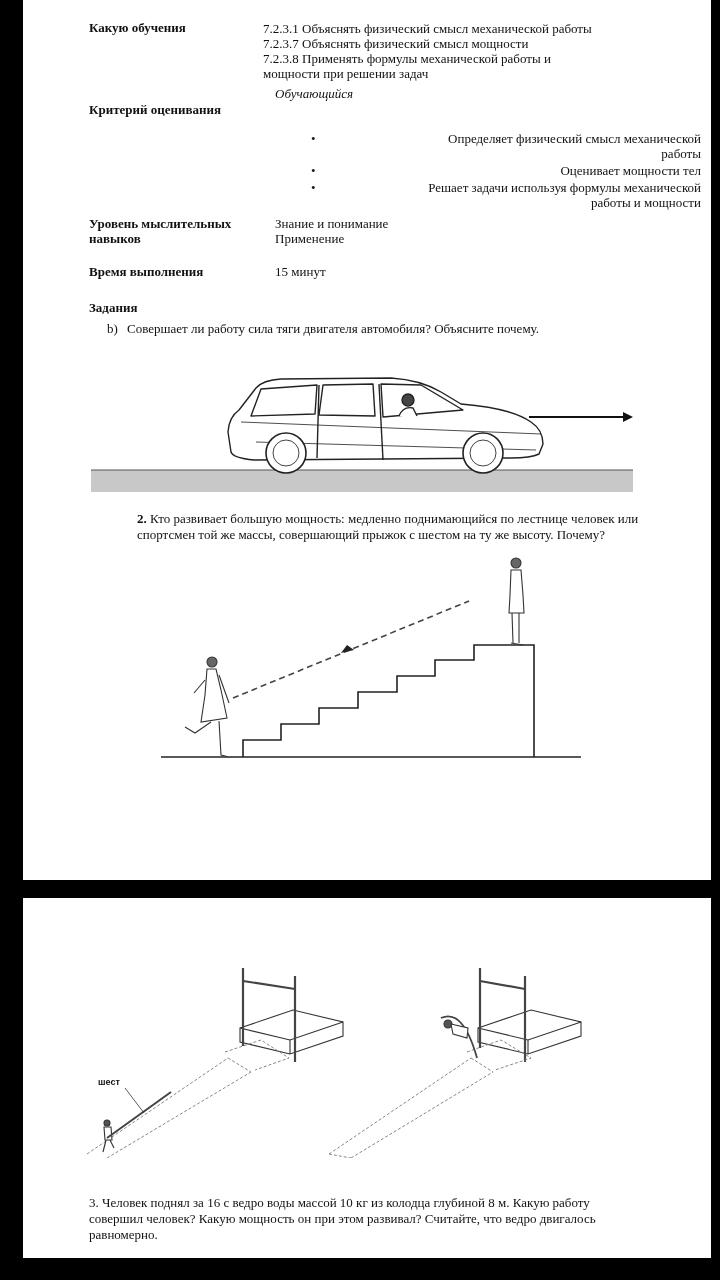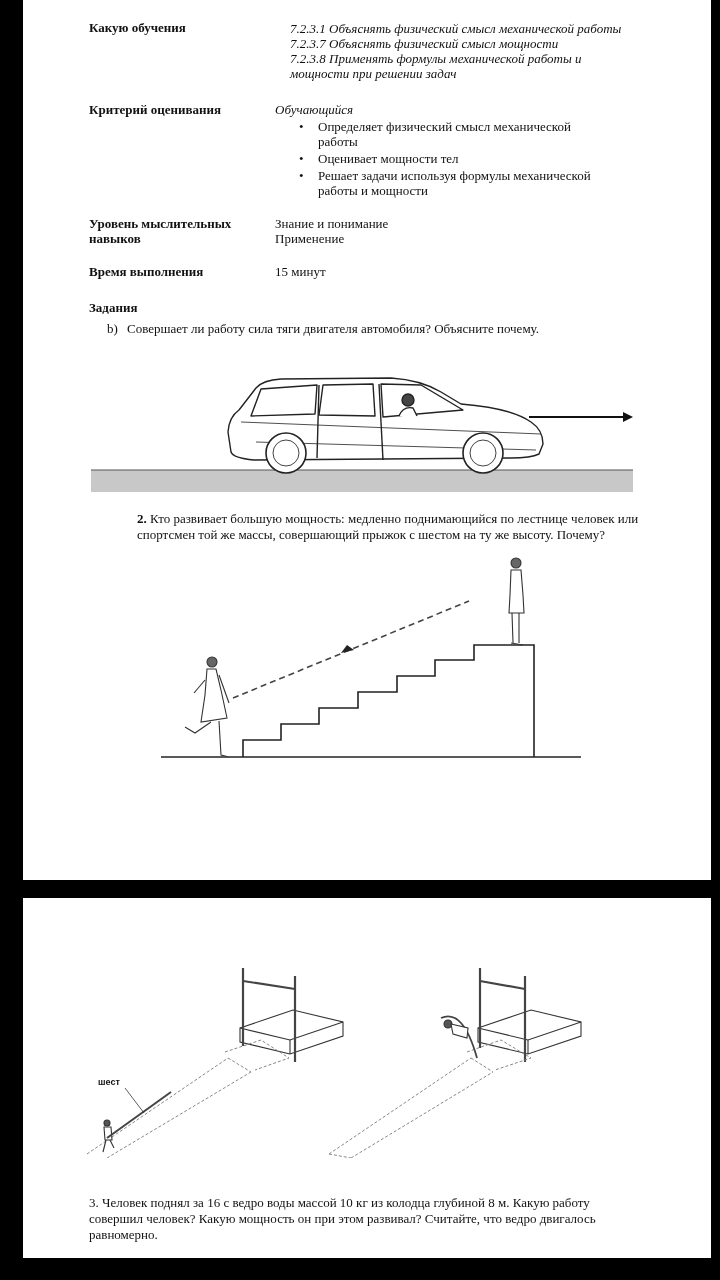--- a/index.html
+++ b/index.html
@@ -5,43 +5,43 @@
   html, body { margin:0; padding:0; }
   body { width:720px; height:1280px; background:#000; position:relative; overflow:hidden;
          font-family:"Liberation Serif","DejaVu Serif",serif; color:#111; }
   .page { position:absolute; left:23px; width:688px; background:#fff; }
   #page1 { top:0; height:880px; }
   #page2 { top:898px; height:360px; }
   .abs { position:absolute; }
   .label { font-weight:bold; font-size:13px; line-height:15px; }
   .val { font-size:13px; line-height:15px; }
   .italic { font-style:italic; }
-  ul.bullets { margin:0; padding:0; list-style:none; }
+  ul.bullets { margin:12px; padding:0; list-style:none;text-align:right; }
   ul.bullets li { position:relative; padding-left:19px; font-size:13px; line-height:15px; }
   ul.bullets li::before { content:"\2022"; position:absolute; left:0; top:0; font-size:13px; }
   .task-text { font-size:13px; line-height:16px; }
   .sub { font-size:13px; line-height:15px; padding-left:18px; }
   .sub span.m { display:inline-block; width:20px; }
   svg { position:absolute; }
 </style>
 </head>
 <body>
 
 <div class="page" id="page1">
 
   <div class="abs label" style="left:66px; top:20px;">Какую обучения</div>
-  <div class="abs val" style="left:267px; top:21px; width:420px;font-style:italic;">
+  <div class="abs val" style="left:240px; top:21px; width:420px;">
     <div>7.2.3.1 Объяснять физический смысл механической работы</div>
     <div>7.2.3.7 Объяснять физический смысл мощности</div>
     <div>7.2.3.8 Применять формулы механической работы и</div>
     <div>мощности при решении задач</div>
   </div>
 
   <div class="abs label" style="left:66px; top:102px;">Критерий оценивания</div>
-  <div class="abs val italic" style="left:252px; top:102px;">Обучающийся</div>
+  <div class="abs val italic" style="left:252px; top:86px;">Обучающийся</div>
   <ul class="bullets abs" style="left:276px; top:119px; width:390px;">
     <li><span>Определяет физический смысл механической</span><br><span>работы</span></li>
     <li style="margin-top:2px;"><span>Оценивает мощности тел</span></li>
     <li style="margin-top:2px;"><span>Решает задачи используя формулы механической</span><br><span>работы и мощности</span></li>
   </ul>
 
   <div class="abs label" style="left:66px; top:216px;">
     <div>Уровень мыслительных</div>
     <div>навыков</div>
   </div>

